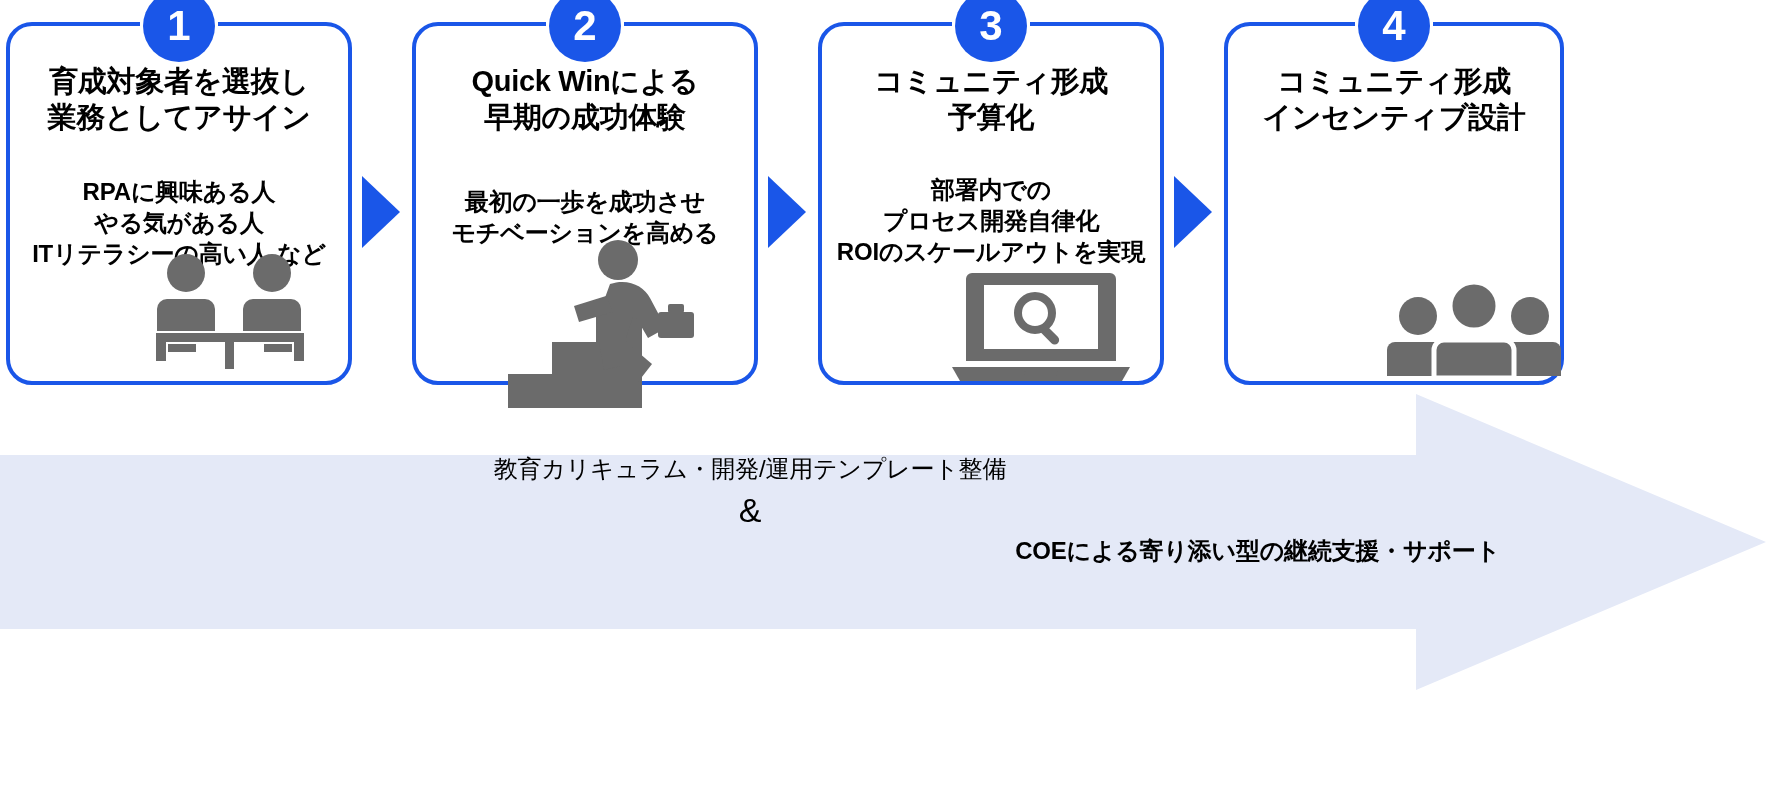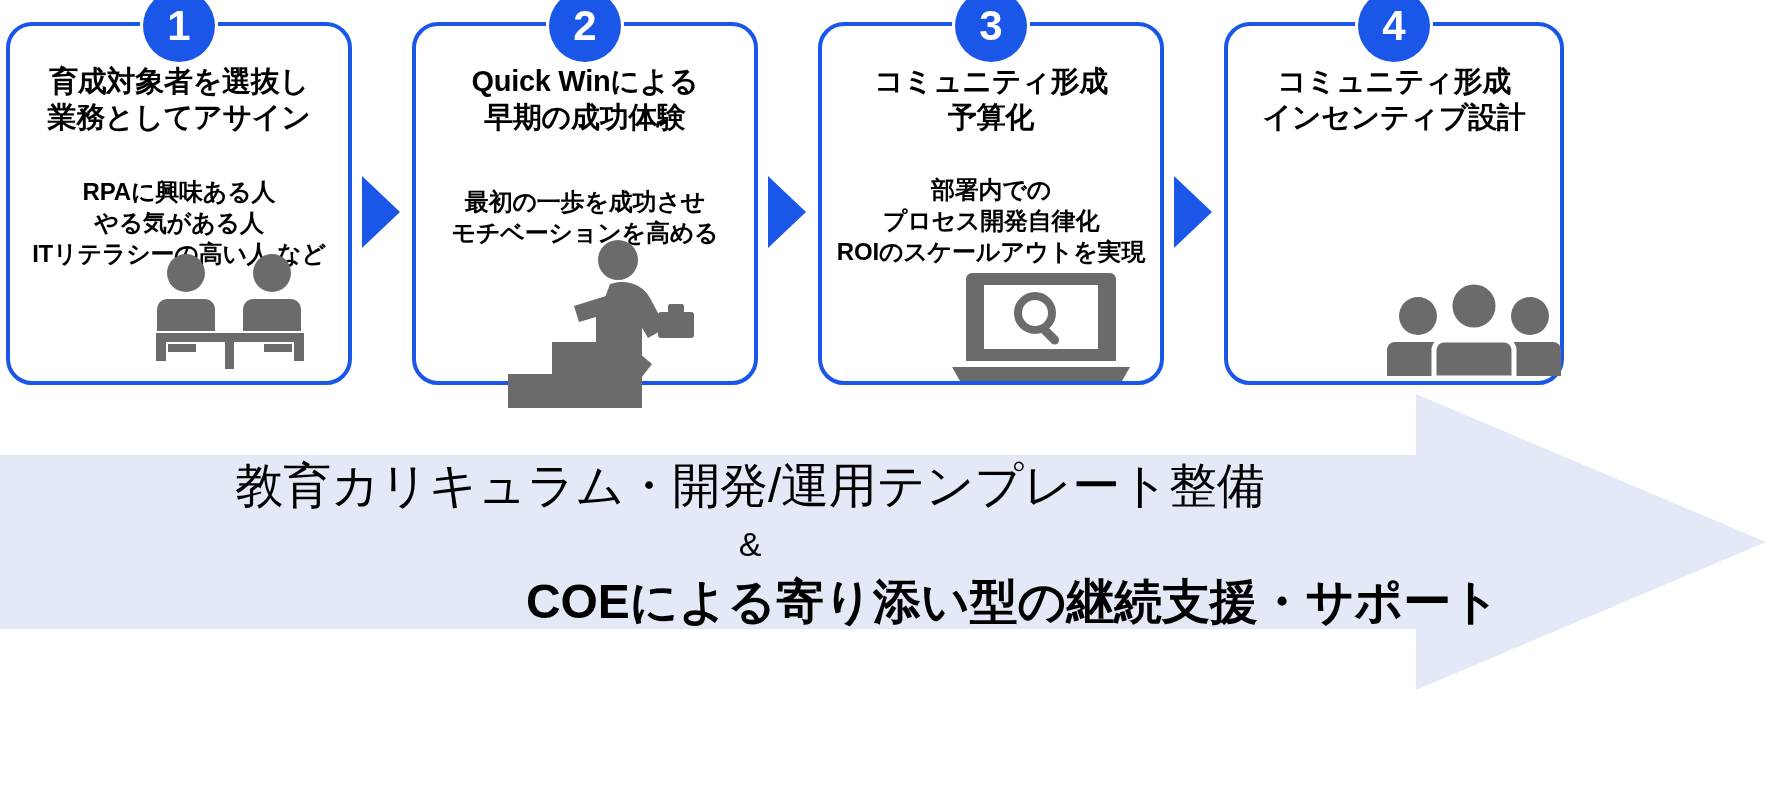--- a/index.html
+++ b/index.html
@@ -123,21 +123,21 @@
   .banner-text {
     position: absolute;
     left: 0;
     top: 60px;
     width: 1500px;
     text-align: center;
     line-height: 1.42;
   }
   .bl {
     display: block;
-    font-size: 48px;
+    font-size: 24px;
     font-weight: 400;
     letter-spacing: -0.2px;
   }
   .bl.amp { font-size: 34px; }
   .bl.bold { font-weight: 700; text-align: right; }
 </style>
 </head>
 <body>
 
 <div id="stage">

